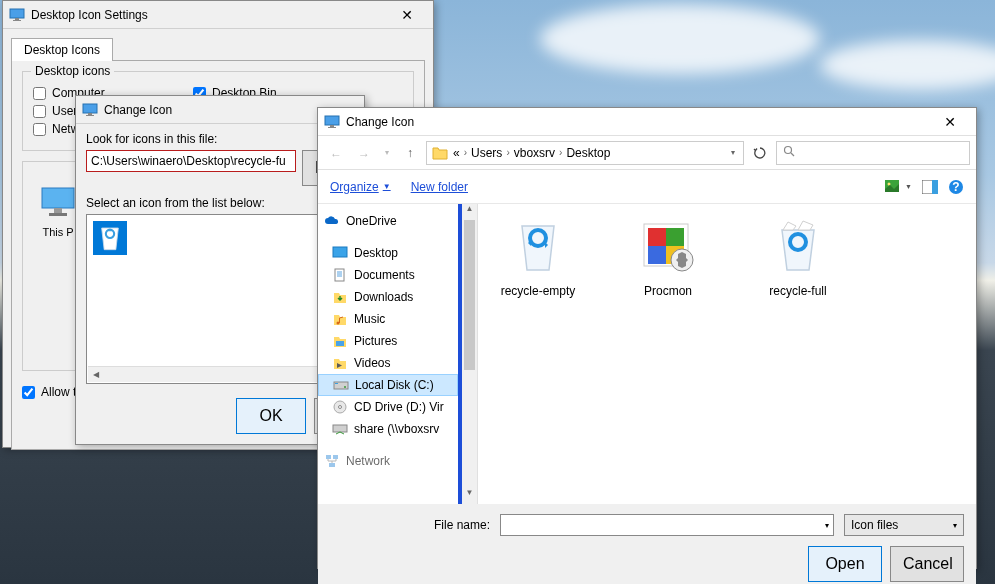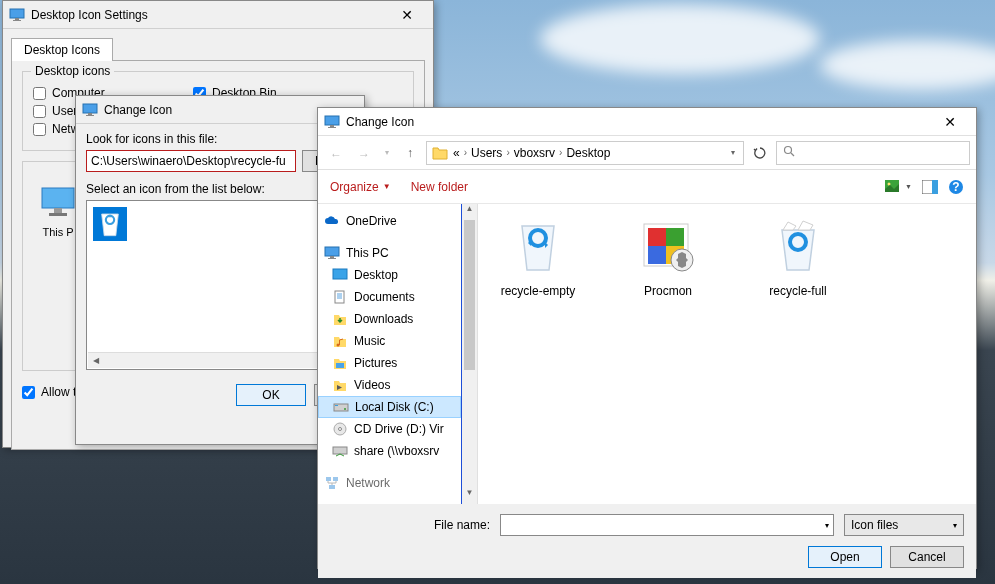--- a/index.html
+++ b/index.html
@@ -12,47 +12,47 @@
 .titlebar-text { flex: 1; font-size: 12px; }
 .close-btn { width: 40px; height: 24px; display: flex; align-items: center; justify-content: center; cursor: pointer; font-size: 14px; }
 .tab { display: inline-block; padding: 4px 12px; background: #FFF; border: 1px solid #AAA; border-bottom: none; position: relative; top: 1px; }
 .tabbody { background: #F0F0F0; border: 1px solid #AAA; padding: 10px; }
 .groupbox { border: 1px solid #CCC; padding: 10px; margin-bottom: 10px; position: relative; }
 .groupbox-label { position: absolute; top: -8px; left: 8px; background: #F0F0F0; padding: 0 4px; font-size: 12px; }
 .checkbox-row { display: flex; align-items: center; margin: 4px 0; }
 .checkbox-row input { margin-right: 6px; }
 .field-label { font-size: 12px; margin-bottom: 4px; display: block; }
 .text-input { width: 100%; height: 22px; border: 1px solid #b91c1c; padding: 2px 4px; font-size: 12px; background: #FFF; }
-.btn { height: 22px; padding: 0 12px; border: 1px solid #888; background: #E1E1E1; cursor: pointer; font-size: 12px; }
+.btn { height: 36px; padding: 0 12px; border: 1px solid #888; background: #E1E1E1; cursor: pointer; font-size: 16px; }
 .btn.primary { border: 1px solid #0078D7; background: #E5F1FB; }
 .icon-list { border: 1px solid #888; background: #FFF; height: 170px; padding: 6px; position: relative; }
 .icon-thumb { width: 34px; height: 34px; display: inline-flex; align-items: center; justify-content: center; }
 .icon-thumb.selected { background: #0078D7; }
 .scrollbar-h { position: absolute; left: 1px; right: 1px; bottom: 1px; height: 16px; background: #F0F0F0; border-top: 1px solid #DDD; display: flex; }
 .sb-arrow { width: 16px; display: flex; align-items: center; justify-content: center; font-size: 8px; color: #666; }
 .sb-track { flex: 1; }
 
 
 .fb-nav { height: 34px; display: flex; align-items: center; padding: 0 6px; background: #FFF; border-bottom: 1px solid #E0E0E0; gap: 4px; }
 .nav-btn { width: 24px; height: 24px; display: flex; align-items: center; justify-content: center; color: #555; cursor: pointer; }
 .nav-btn.disabled { color: #BBB; }
 .crumb-box { flex: 1; height: 24px; border: 1px solid #CCC; display: flex; align-items: center; padding: 0 4px; background: #FFF; }
 .crumb-icon { width: 18px; height: 18px; margin-right: 4px; }
 .crumb-sep { margin: 0 4px; color: #666; font-size: 10px; }
 .crumb-item { cursor: pointer; }
 .refresh-btn { width: 24px; height: 24px; display: flex; align-items: center; justify-content: center; cursor: pointer; }
 .search-box { width: 194px; height: 24px; border: 1px solid #CCC; display: flex; align-items: center; padding: 0 6px; background: #FFF; }
 .search-box input { border: none; outline: none; flex: 1; font-size: 12px; }
 .fb-toolbar { height: 34px; display: flex; align-items: center; padding: 0 12px; background: #FFF; border-bottom: 1px solid #E8E8E8; }
-.tb-link { color: #b91c1c; cursor: pointer; margin-right: 20px; display: flex; align-items: center; }
+.tb-link { color: #1d4ed8; cursor: pointer; margin-right: 20px; display: flex; align-items: center; text-decoration: underline; }
 .tb-caret { font-size: 8px; margin-left: 4px; }
 .tb-right { margin-left: auto; display: flex; align-items: center; gap: 10px; }
 .tb-icon { cursor: pointer; display: flex; align-items: center; }
 .fb-body { display: flex; height: 300px; background: #FFF; }
-.tree { width: 144px; border-right: 1px solid #1d4ed8; overflow: hidden; padding: 6px 0; background: #FFF; }
+.tree { width: 144px; border-right: 4px solid #1d4ed8; overflow: hidden; padding: 6px 0; background: #FFF; }
 .tree-vscroll { width: 16px; background: #F0F0F0; border-right: 1px solid #E0E0E0; position: relative; }
 .tree-item { display: flex; align-items: center; padding: 3px 4px 3px 14px; cursor: pointer; white-space: nowrap; }
 .tree-item.root { padding-left: 6px; font-weight: normal; }
 .tree-item.selected { background: #CCE8FF; border: 1px solid #99D1FF; padding-top: 2px; padding-bottom: 2px; }
 .tree-icon { width: 16px; height: 16px; margin-right: 6px; display: inline-flex; align-items: center; justify-content: center; flex-shrink: 0; }
 .file-panel { flex: 1; padding: 10px; display: flex; align-content: flex-start; flex-wrap: wrap; gap: 24px 30px; }
 .file-item { width: 100px; display: flex; flex-direction: column; align-items: center; cursor: pointer; }
 .file-icon-lg { width: 64px; height: 64px; margin-bottom: 6px; display: flex; align-items: center; justify-content: center; }
 .file-label { font-size: 12px; text-align: center; }
 .fb-footer { background: #F0F0F0; padding: 10px 12px; }
@@ -267,30 +267,20 @@
     <div class="tree">
       <div class="tree-item root">
           <span class="tree-icon">
             <svg width="16" height="16" viewBox="0 0 16 16">
               <path d="M4 11 a3 3 0 0 1 0-6 a4 4 0 0 1 7 1 a2.5 2.5 0 0 1 1 5 Z" fill="#0A68C8"></path>
             </svg>
           </span>
           <span>OneDrive</span>
         </div>
       <div style="height:10px;"></div>
-      <div class="tree-item root">
-          <span class="tree-icon">
-            <svg width="16" height="16" viewBox="0 0 16 16">
-              <rect x="1" y="2" width="14" height="9" fill="#4A9FE8" stroke="#2570B0"></rect>
-              <rect x="6" y="11" width="4" height="2" fill="#888"></rect>
-              <rect x="4" y="13" width="8" height="1" fill="#888"></rect>
-            </svg>
-          </span>
-          <span>This PC</span>
-        </div>
       <div class="tree-item">
           <span class="tree-icon">
             <svg width="16" height="16" viewBox="0 0 16 16">
               <rect x="1" y="2" width="14" height="10" fill="#3AA3E8" stroke="#1A7AC0"></rect>
             </svg>
           </span>
           <span>Desktop</span>
         </div>
       <div class="tree-item">
           <span class="tree-icon">

